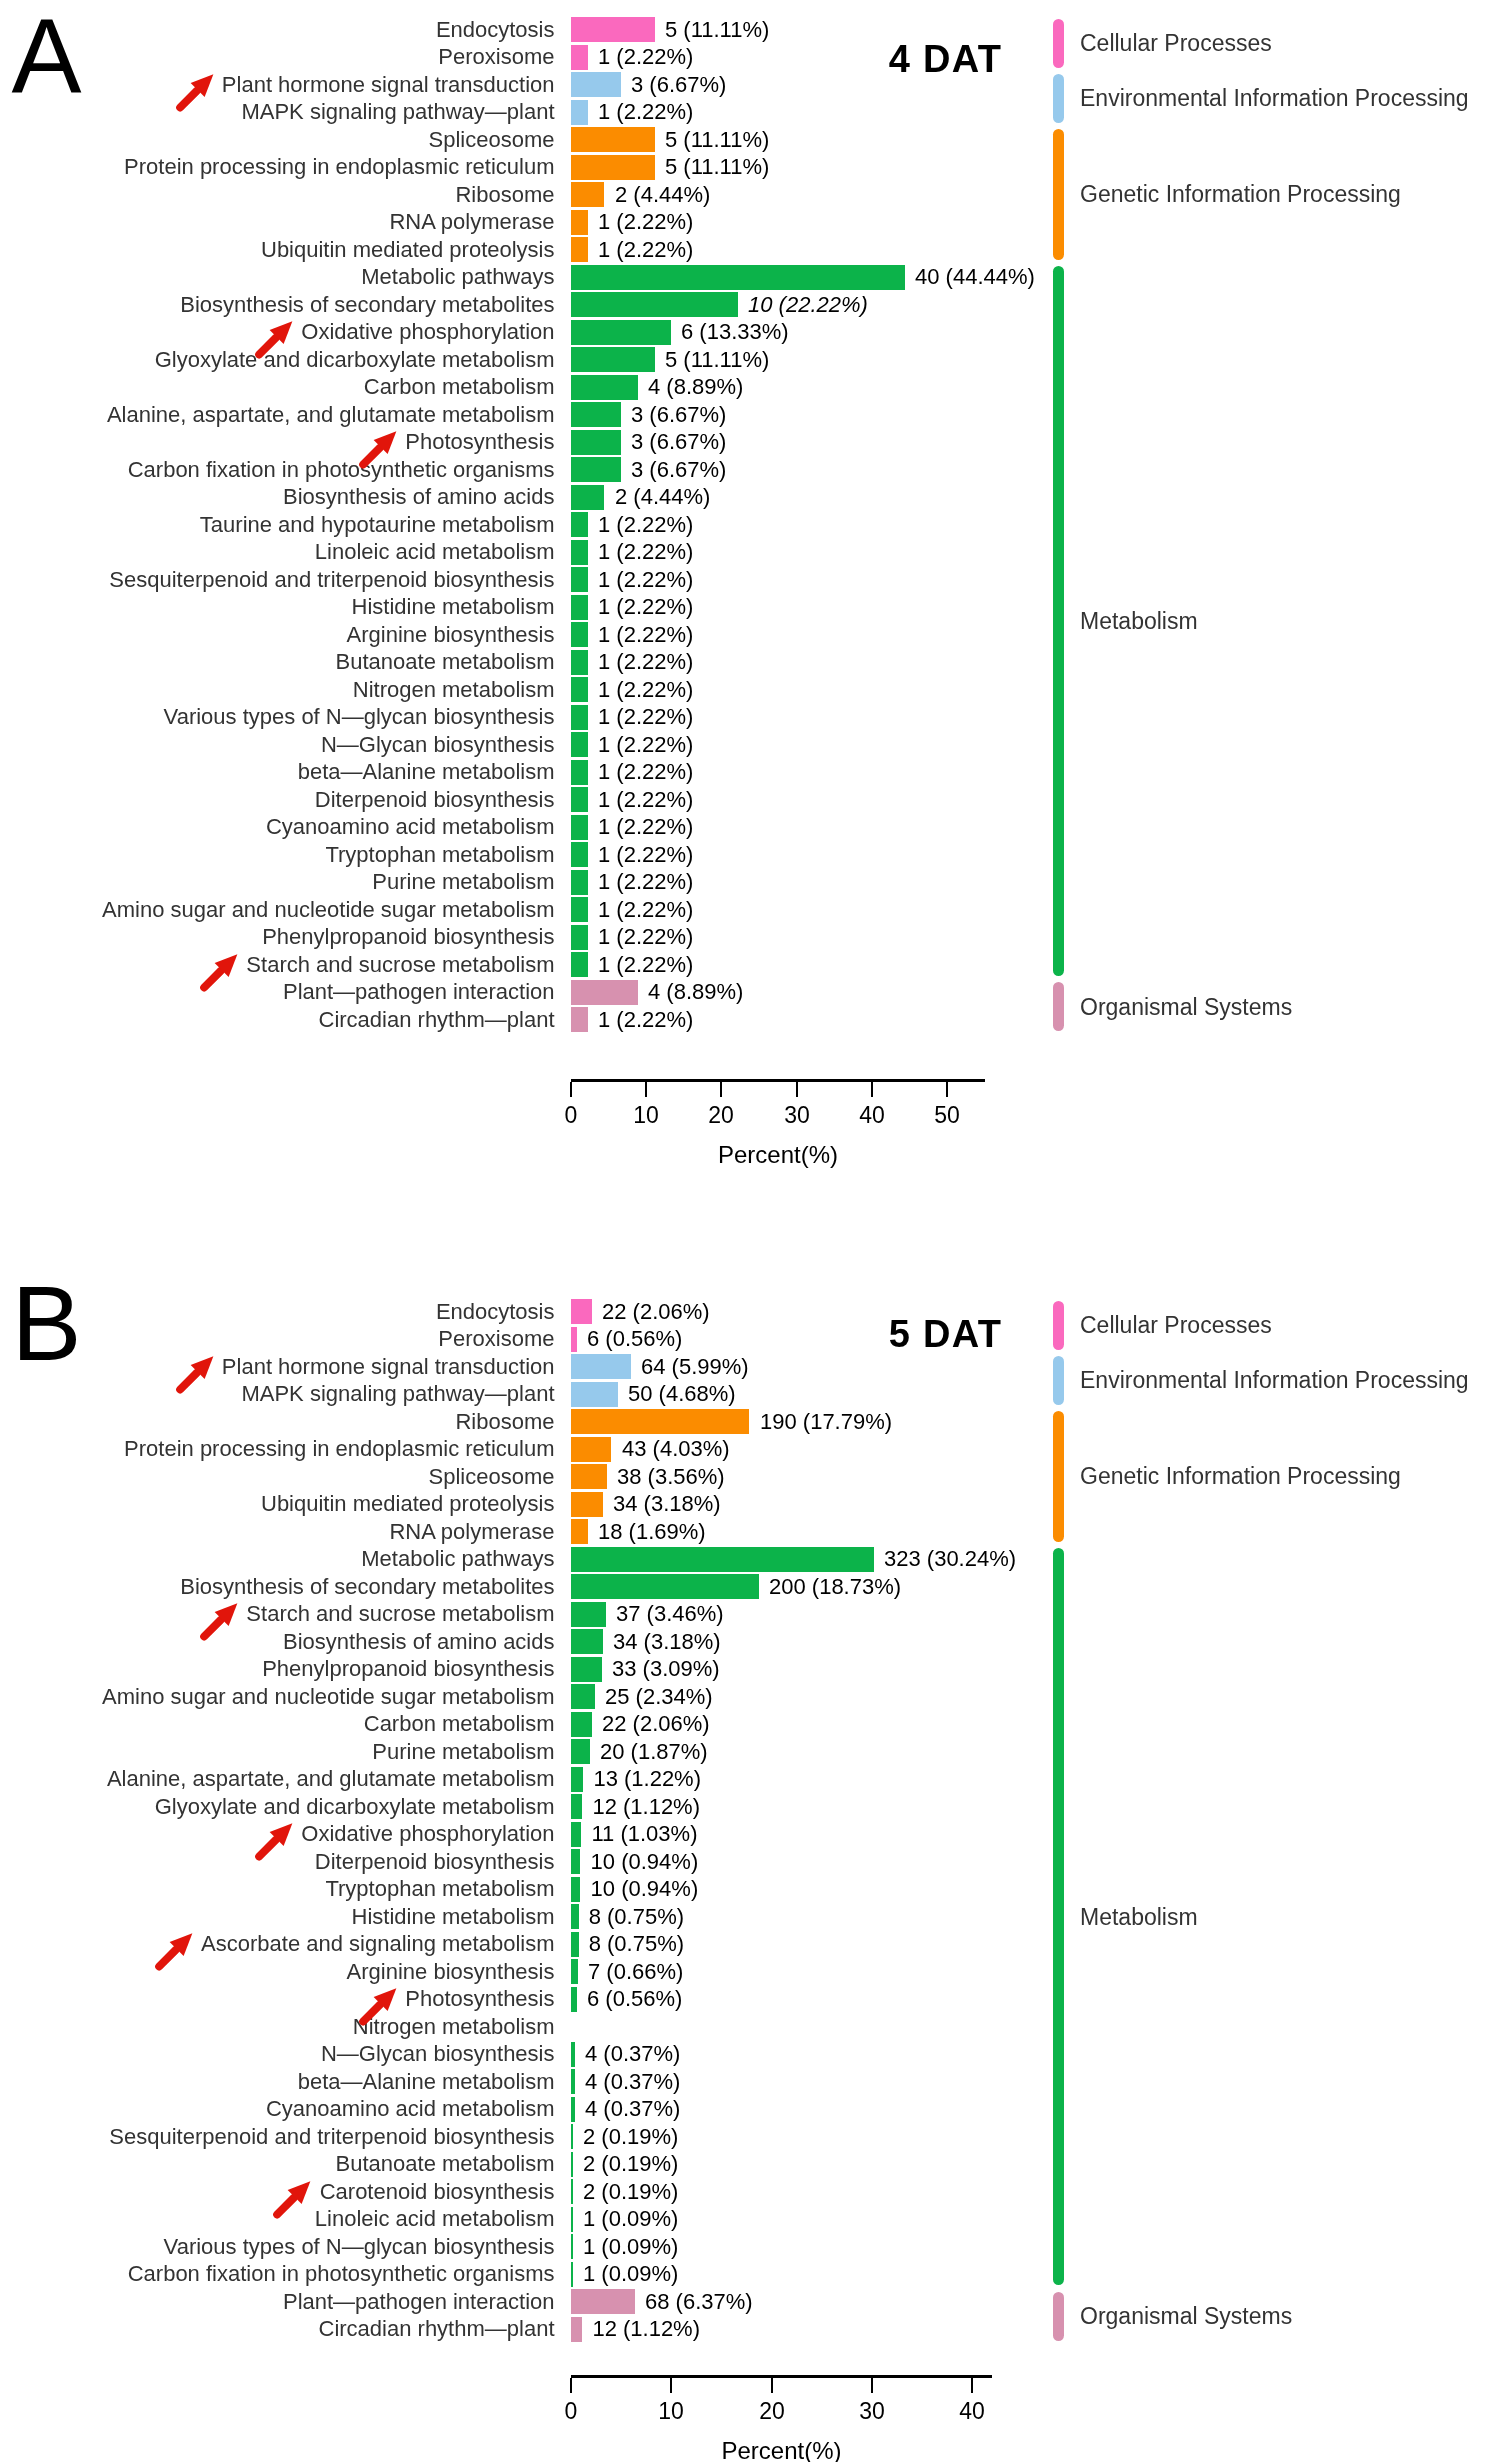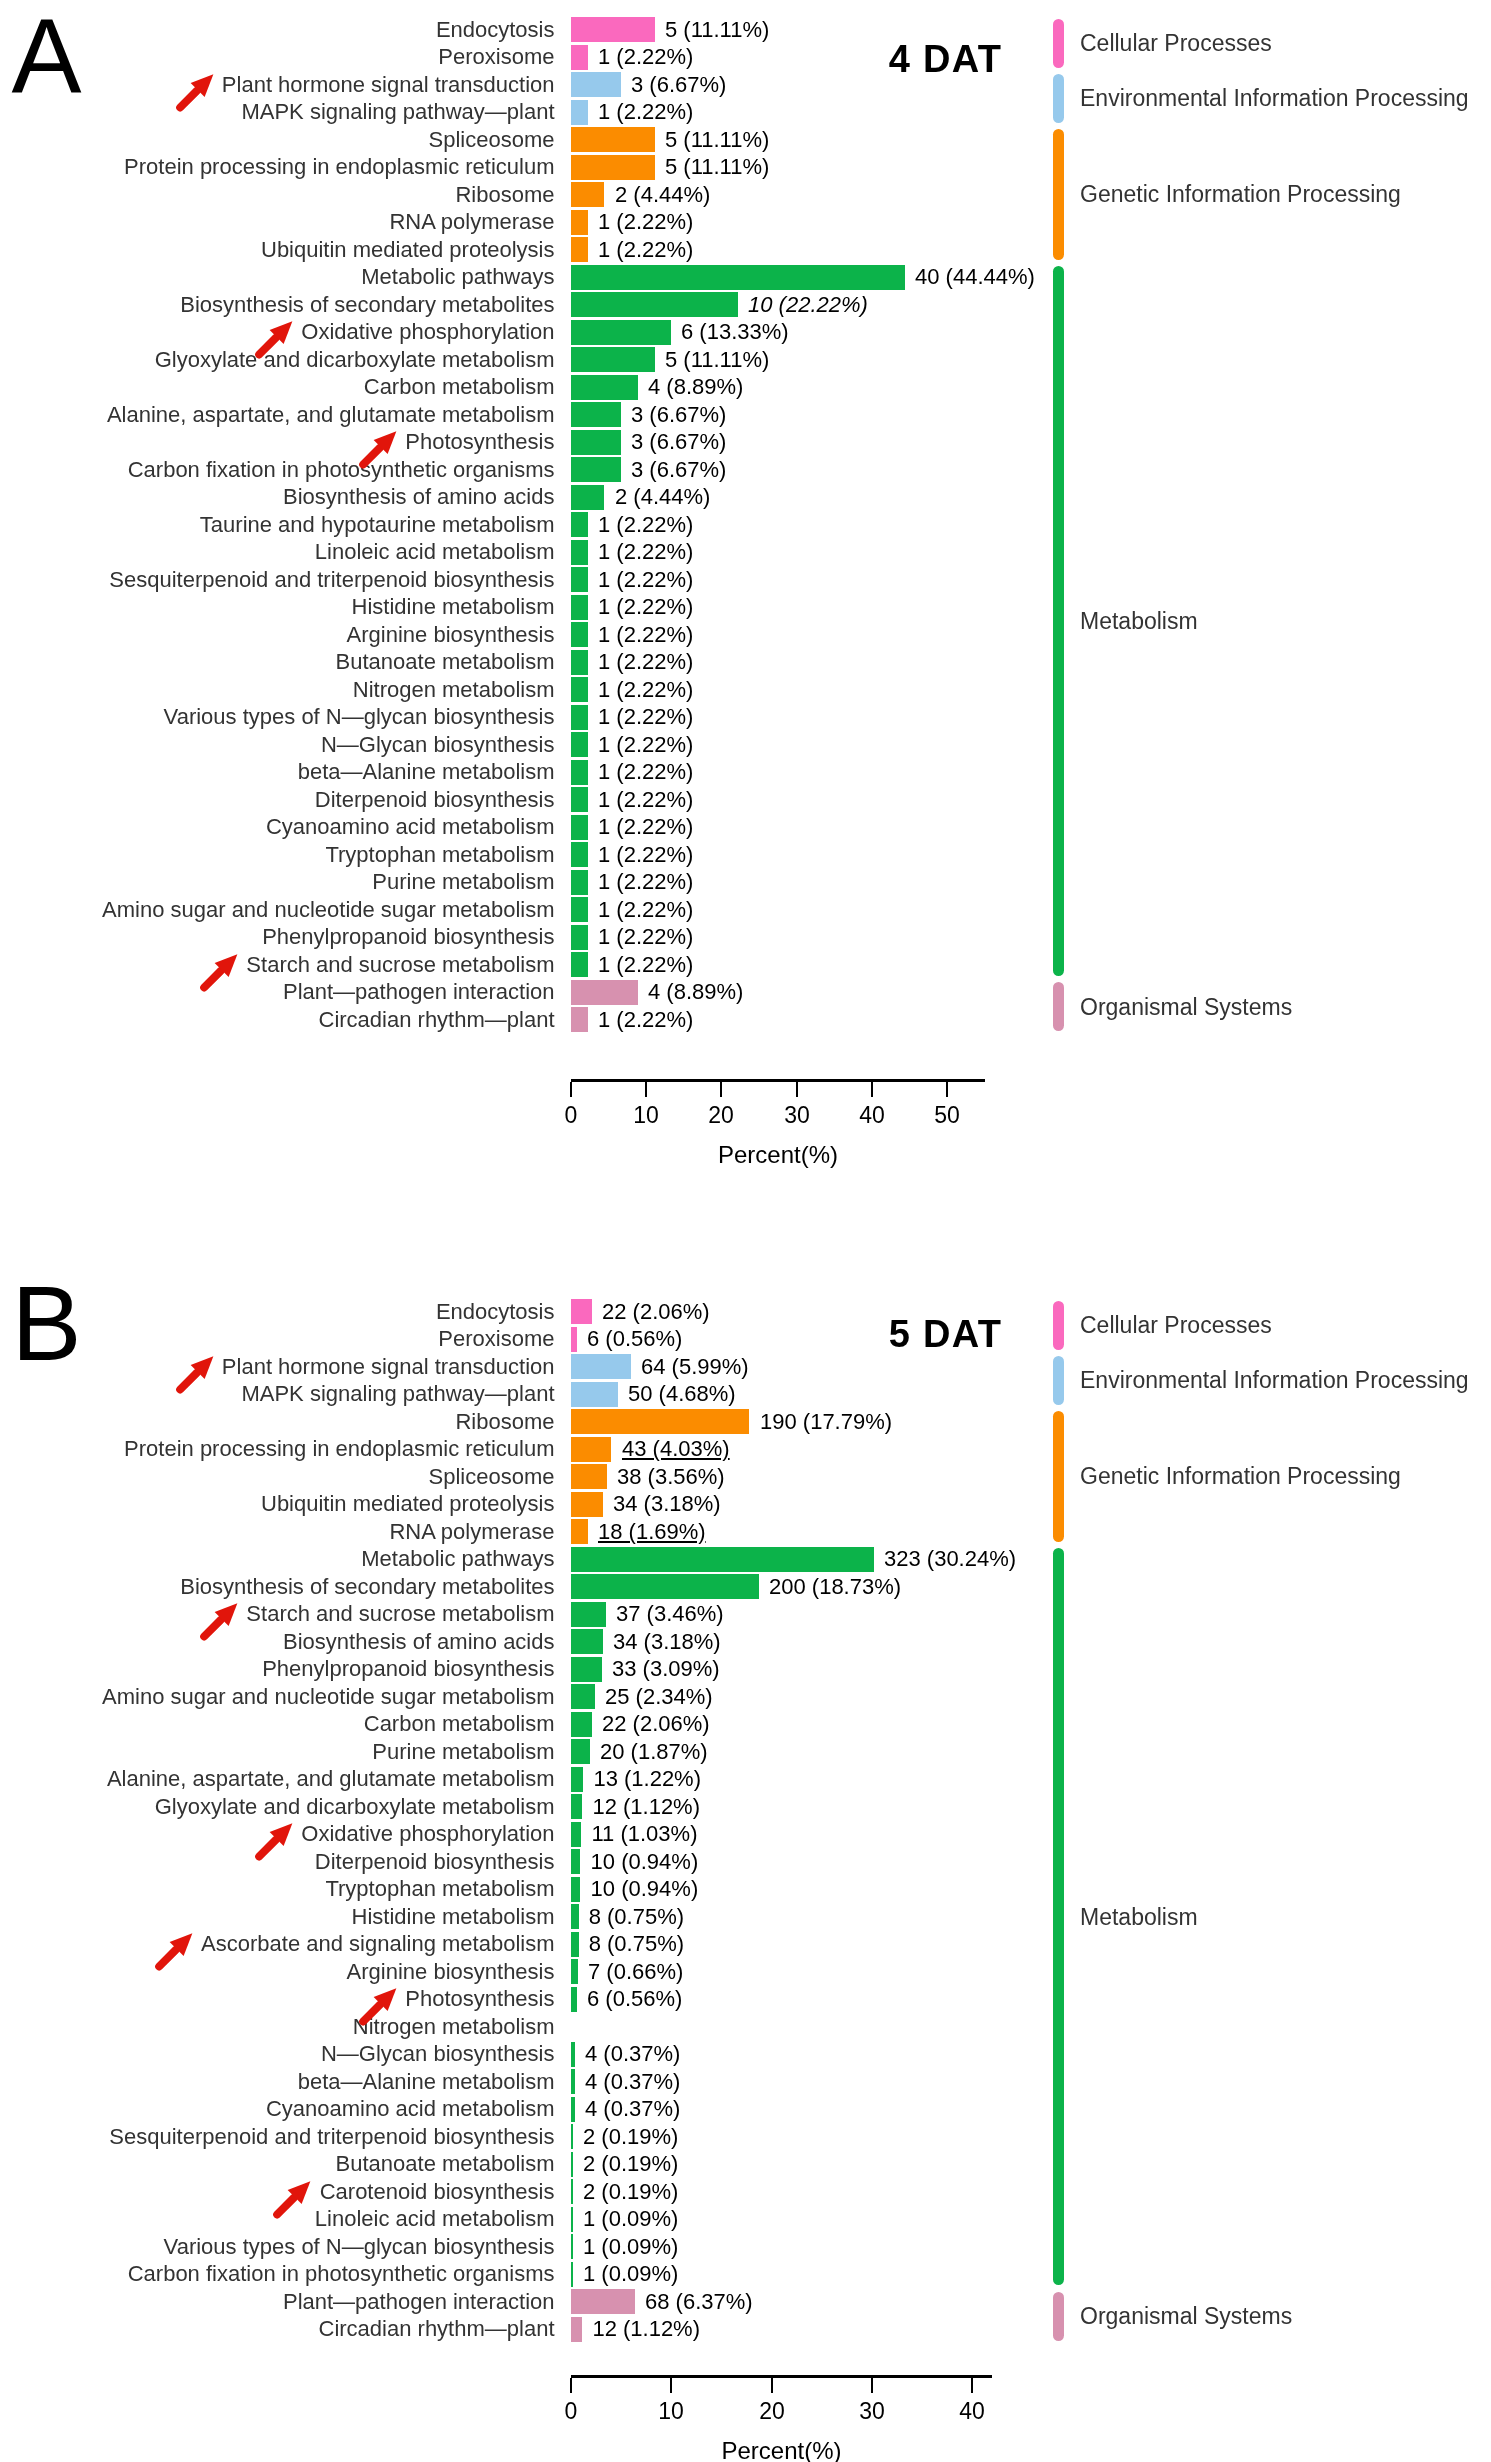--- a/index.html
+++ b/index.html
@@ -532,21 +532,21 @@
             <div class="bar" style="width: 178px; background: rgb(251, 140, 0);"></div>
             <span class="value" style="left: 189px;">190 (17.79%)</span>
           </div>
         </div>
         <div class="row">
           <div class="label-cell">
             <span class="row-label">Protein processing in endoplasmic reticulum</span>
           </div>
           <div class="bar-wrap">
             <div class="bar" style="width: 40px; background: rgb(251, 140, 0);"></div>
-            <span class="value" style="left: 51px; text-decoration: underline;">43 (4.03%)</span>
+            <span class="value" style="left: 51px;">43 (4.03%)</span>
           </div>
         </div>
         <div class="row">
           <div class="label-cell">
             <span class="row-label">Spliceosome</span>
           </div>
           <div class="bar-wrap">
             <div class="bar" style="width: 36px; background: rgb(251, 140, 0);"></div>
             <span class="value" style="left: 46px;">38 (3.56%)</span>
           </div>
@@ -559,21 +559,21 @@
             <div class="bar" style="width: 32px; background: rgb(251, 140, 0);"></div>
             <span class="value" style="left: 42px;">34 (3.18%)</span>
           </div>
         </div>
         <div class="row">
           <div class="label-cell">
             <span class="row-label">RNA polymerase</span>
           </div>
           <div class="bar-wrap">
             <div class="bar" style="width: 17px; background: rgb(251, 140, 0);"></div>
-            <span class="value" style="left: 27px; text-decoration: underline;">18 (1.69%)</span>
+            <span class="value" style="left: 27px;">18 (1.69%)</span>
           </div>
         </div>
         <div class="row">
           <div class="label-cell">
             <span class="row-label">Metabolic pathways</span>
           </div>
           <div class="bar-wrap">
             <div class="bar" style="width: 303px; background: rgb(12, 179, 74);"></div>
             <span class="value" style="left: 313px;">323 (30.24%)</span>
           </div>

